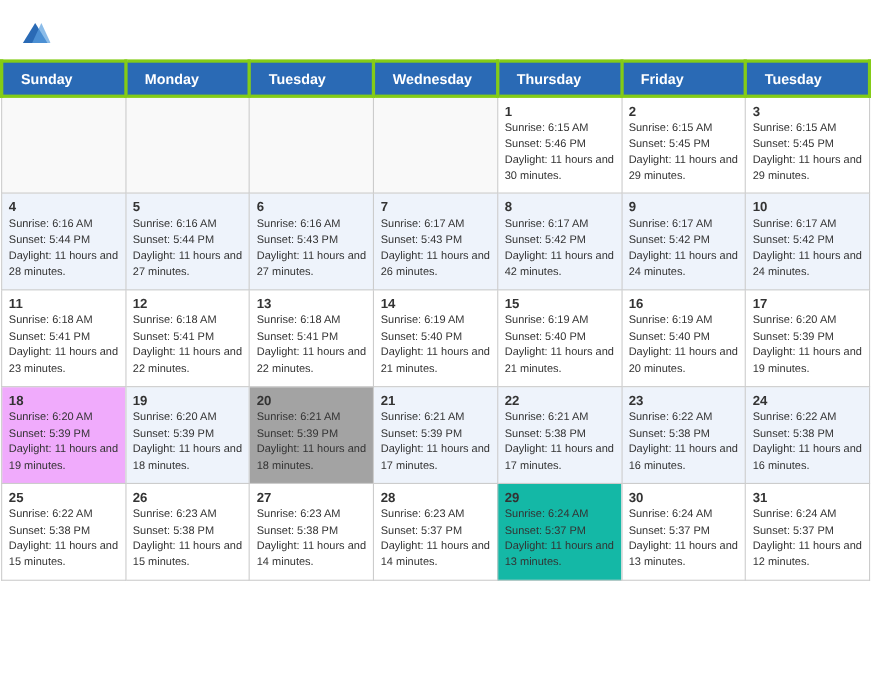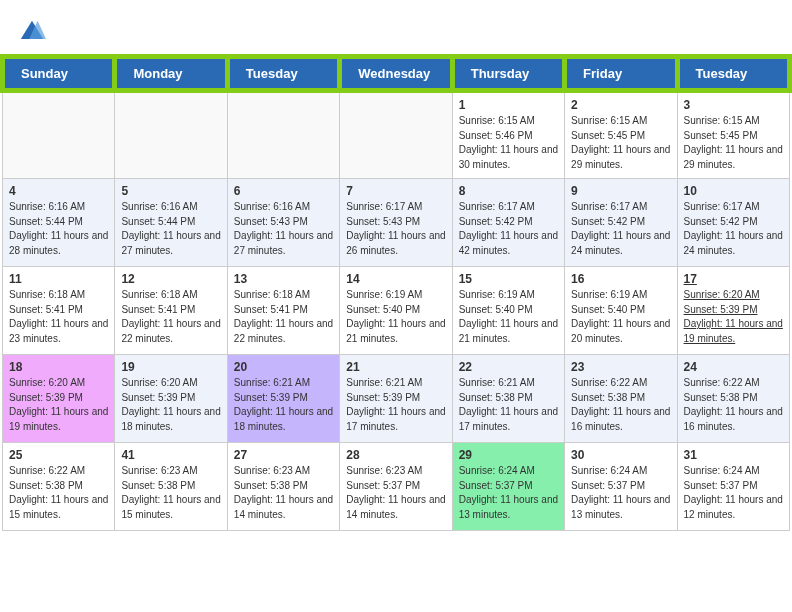--- a/index.html
+++ b/index.html
@@ -58,21 +58,21 @@
       border-collapse: collapse;
       margin: 0 0 0 0;
     }
     .calendar th {
       background-color: #2a6ab5;
       color: #fff;
       font-size: 13px;
       font-weight: bold;
       padding: 7px 16px;
       text-align: left;
-      border: 5px solid #84cc16;
+      border: 3px solid #84cc16;
     }
     .calendar td {
       border: 1px solid #ccc;
       vertical-align: top;
       padding: 5px 6px;
       font-size: 10.5px;
       color: #333;
       width: calc(100%/7);
       height: 88px;
       background: #fff;
@@ -194,35 +194,35 @@
           <div class="day-info"><span>Sunrise: 6:19 AM</span><br><span>Sunset: 5:40 PM</span><br><span>Daylight: 11 hours and 21 minutes.</span></div>
         </td>
         <td style="background: rgb(255, 255, 255);">
           <span class="day-number">15</span>
           <div class="day-info"><span>Sunrise: 6:19 AM</span><br><span>Sunset: 5:40 PM</span><br><span>Daylight: 11 hours and 21 minutes.</span></div>
         </td>
         <td style="background: rgb(255, 255, 255);">
           <span class="day-number">16</span>
           <div class="day-info"><span>Sunrise: 6:19 AM</span><br><span>Sunset: 5:40 PM</span><br><span>Daylight: 11 hours and 20 minutes.</span></div>
         </td>
-        <td style="background: rgb(255, 255, 255); text-decoration: underline;">
+        <td style="background: rgb(255, 255, 255);">
           <span class="day-number">17</span>
           <div class="day-info"><span>Sunrise: 6:20 AM</span><br><span>Sunset: 5:39 PM</span><br><span>Daylight: 11 hours and 19 minutes.</span></div>
         </td>
       </tr>
       <tr>
         <td style="background: #f0abfc;">
           <span class="day-number">18</span>
           <div class="day-info"><span>Sunrise: 6:20 AM</span><br><span>Sunset: 5:39 PM</span><br><span>Daylight: 11 hours and 19 minutes.</span></div>
         </td>
         <td style="background: rgb(238, 243, 251);">
           <span class="day-number">19</span>
           <div class="day-info"><span>Sunrise: 6:20 AM</span><br><span>Sunset: 5:39 PM</span><br><span>Daylight: 11 hours and 18 minutes.</span></div>
         </td>
-        <td style="background: #c4b5fd;">
+        <td style="background: #a3a3a3;">
           <span class="day-number">20</span>
           <div class="day-info"><span>Sunrise: 6:21 AM</span><br><span>Sunset: 5:39 PM</span><br><span>Daylight: 11 hours and 18 minutes.</span></div>
         </td>
         <td style="background: rgb(238, 243, 251);">
           <span class="day-number">21</span>
           <div class="day-info"><span>Sunrise: 6:21 AM</span><br><span>Sunset: 5:39 PM</span><br><span>Daylight: 11 hours and 17 minutes.</span></div>
         </td>
         <td style="background: rgb(238, 243, 251);">
           <span class="day-number">22</span>
           <div class="day-info"><span>Sunrise: 6:21 AM</span><br><span>Sunset: 5:38 PM</span><br><span>Daylight: 11 hours and 17 minutes.</span></div>
@@ -235,32 +235,32 @@
           <span class="day-number">24</span>
           <div class="day-info"><span>Sunrise: 6:22 AM</span><br><span>Sunset: 5:38 PM</span><br><span>Daylight: 11 hours and 16 minutes.</span></div>
         </td>
       </tr>
       <tr>
         <td style="background: rgb(255, 255, 255);">
           <span class="day-number">25</span>
           <div class="day-info"><span>Sunrise: 6:22 AM</span><br><span>Sunset: 5:38 PM</span><br><span>Daylight: 11 hours and 15 minutes.</span></div>
         </td>
         <td style="background: rgb(255, 255, 255);">
-          <span class="day-number">41</span>
+          <span class="day-number">26</span>
           <div class="day-info"><span>Sunrise: 6:23 AM</span><br><span>Sunset: 5:38 PM</span><br><span>Daylight: 11 hours and 15 minutes.</span></div>
         </td>
         <td style="background: rgb(255, 255, 255); margin-left: 12px;">
           <span class="day-number">27</span>
           <div class="day-info"><span>Sunrise: 6:23 AM</span><br><span>Sunset: 5:38 PM</span><br><span>Daylight: 11 hours and 14 minutes.</span></div>
         </td>
         <td style="background: rgb(255, 255, 255);">
           <span class="day-number">28</span>
           <div class="day-info"><span>Sunrise: 6:23 AM</span><br><span>Sunset: 5:37 PM</span><br><span>Daylight: 11 hours and 14 minutes.</span></div>
         </td>
-        <td style="background: #86efac; margin-left: 29px;">
+        <td style="background: #14b8a6; margin-left: 29px;">
           <span class="day-number">29</span>
           <div class="day-info"><span>Sunrise: 6:24 AM</span><br><span>Sunset: 5:37 PM</span><br><span>Daylight: 11 hours and 13 minutes.</span></div>
         </td>
         <td style="background: rgb(255, 255, 255);">
           <span class="day-number">30</span>
           <div class="day-info"><span>Sunrise: 6:24 AM</span><br><span>Sunset: 5:37 PM</span><br><span>Daylight: 11 hours and 13 minutes.</span></div>
         </td>
         <td style="background: rgb(255, 255, 255);">
           <span class="day-number">31</span>
           <div class="day-info"><span>Sunrise: 6:24 AM</span><br><span>Sunset: 5:37 PM</span><br><span>Daylight: 11 hours and 12 minutes.</span></div>

